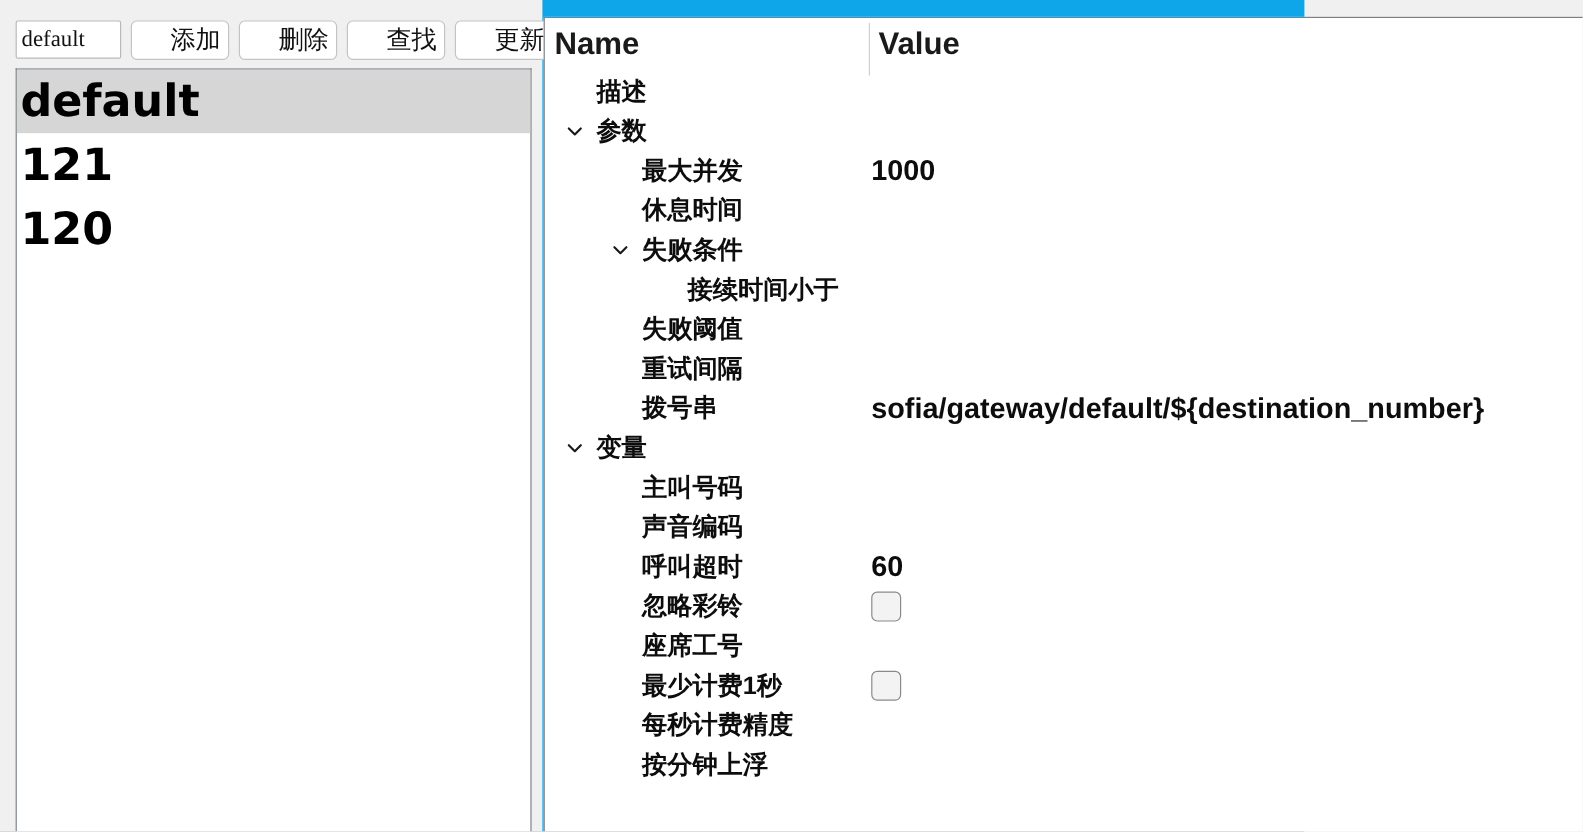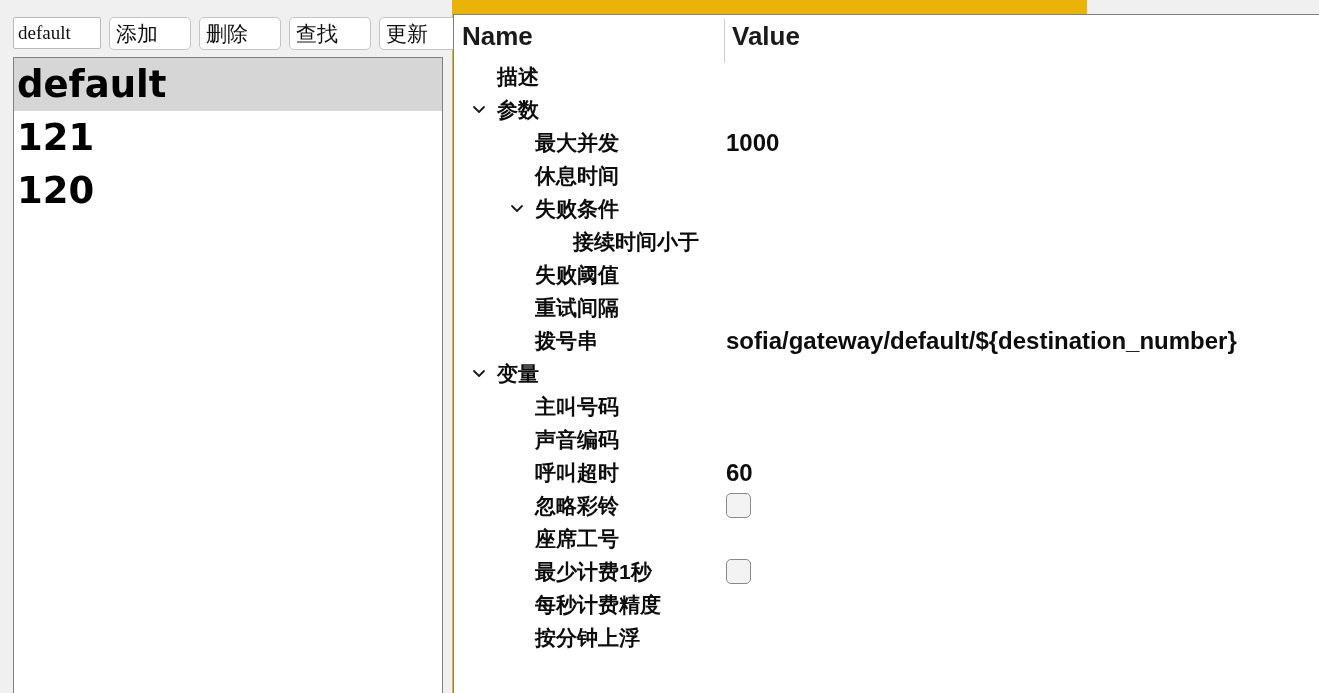--- a/index.html
+++ b/index.html
@@ -6,21 +6,21 @@
   html, body {
     margin: 0; padding: 0;
     width: 1319px; height: 693px;
     overflow: hidden;
     background: #f0f0f0;
     font-family: "Liberation Sans", sans-serif;
   }
   #app {
     position: relative;
     width: 1087px; height: 693px;
-    background: #eab308;
+    background: #0ea5e9;
   }
 
   
   #left-pane {
     position: absolute;
     left: 0; top: 0;
     width: 452px; height: 693px;
     background: #f0f0f0;
   }
   #toolbar {
@@ -46,24 +46,24 @@
     white-space: nowrap;
     overflow: hidden;
   }
   .tb-btn {
     min-width: 82px;
     height: 33px;
     border: 1px solid #c4c4c4;
     border-radius: 5px;
     background: #ffffff;
     color: #111;
-    font-family: Liberation Sans, sans-serif;
+    font-family: Liberation Serif, serif;
     font-size: 21px;
     line-height: 31px;
-    text-align: left;
+    text-align: right;
     cursor: pointer;
     padding: 0 6px;
     white-space: nowrap;
   }
 
   #list-panel {
     position: absolute;
     left: 13px; top: 57px;
     width: 430px; height: 636px;
     background: #ffffff;

